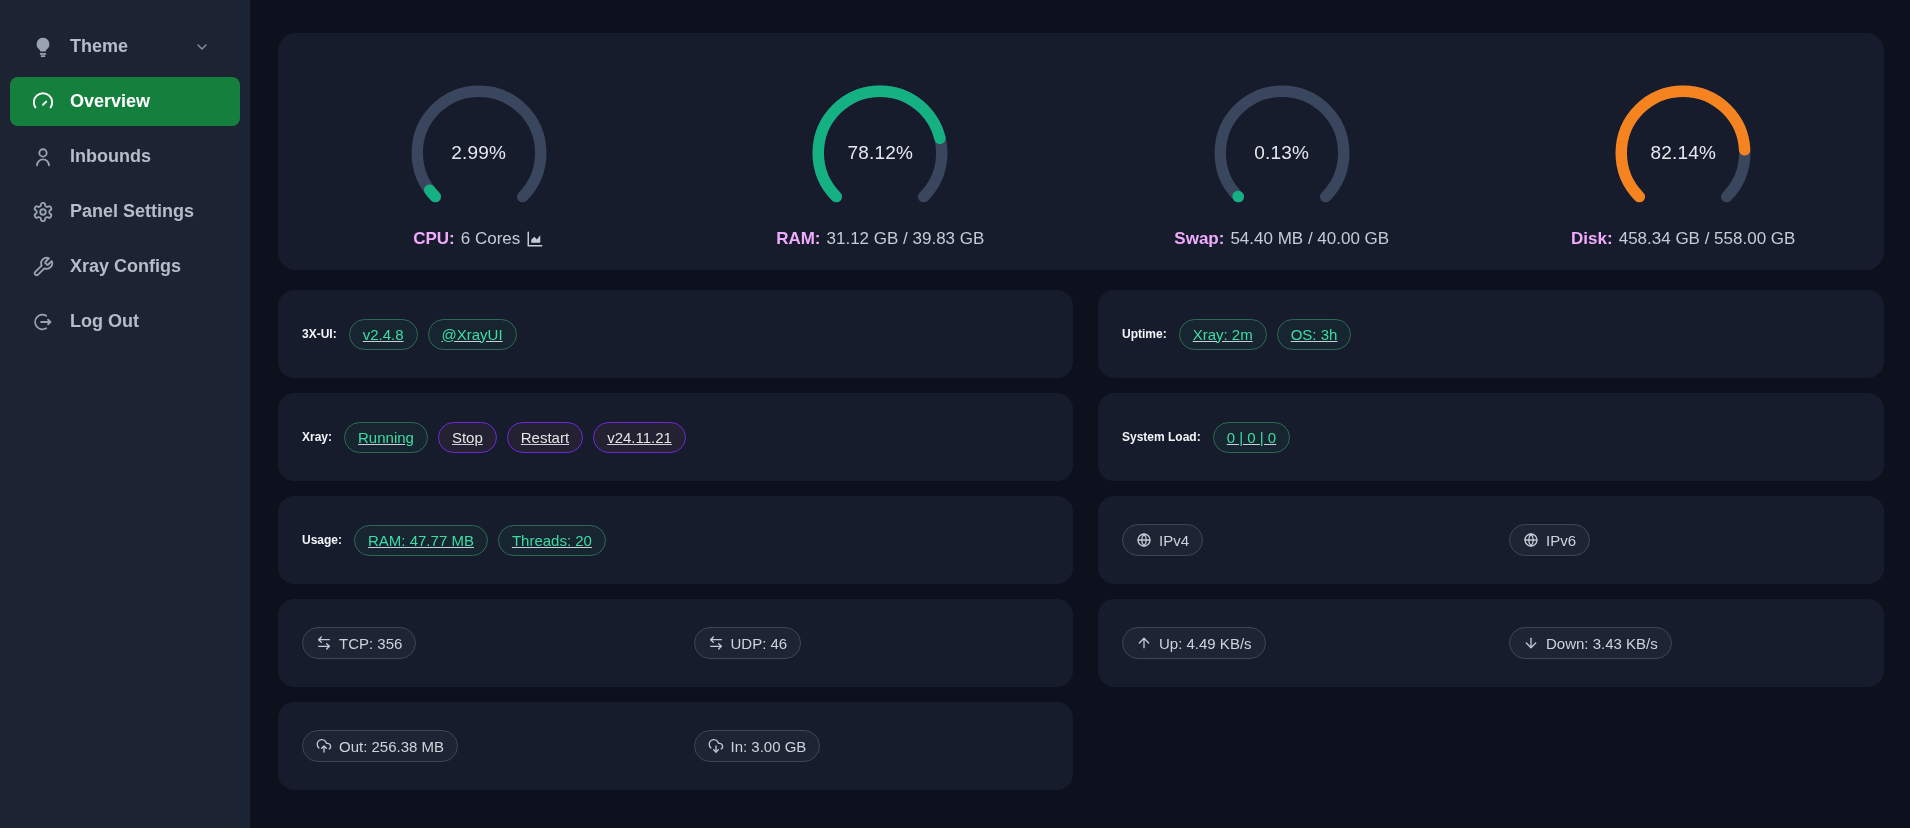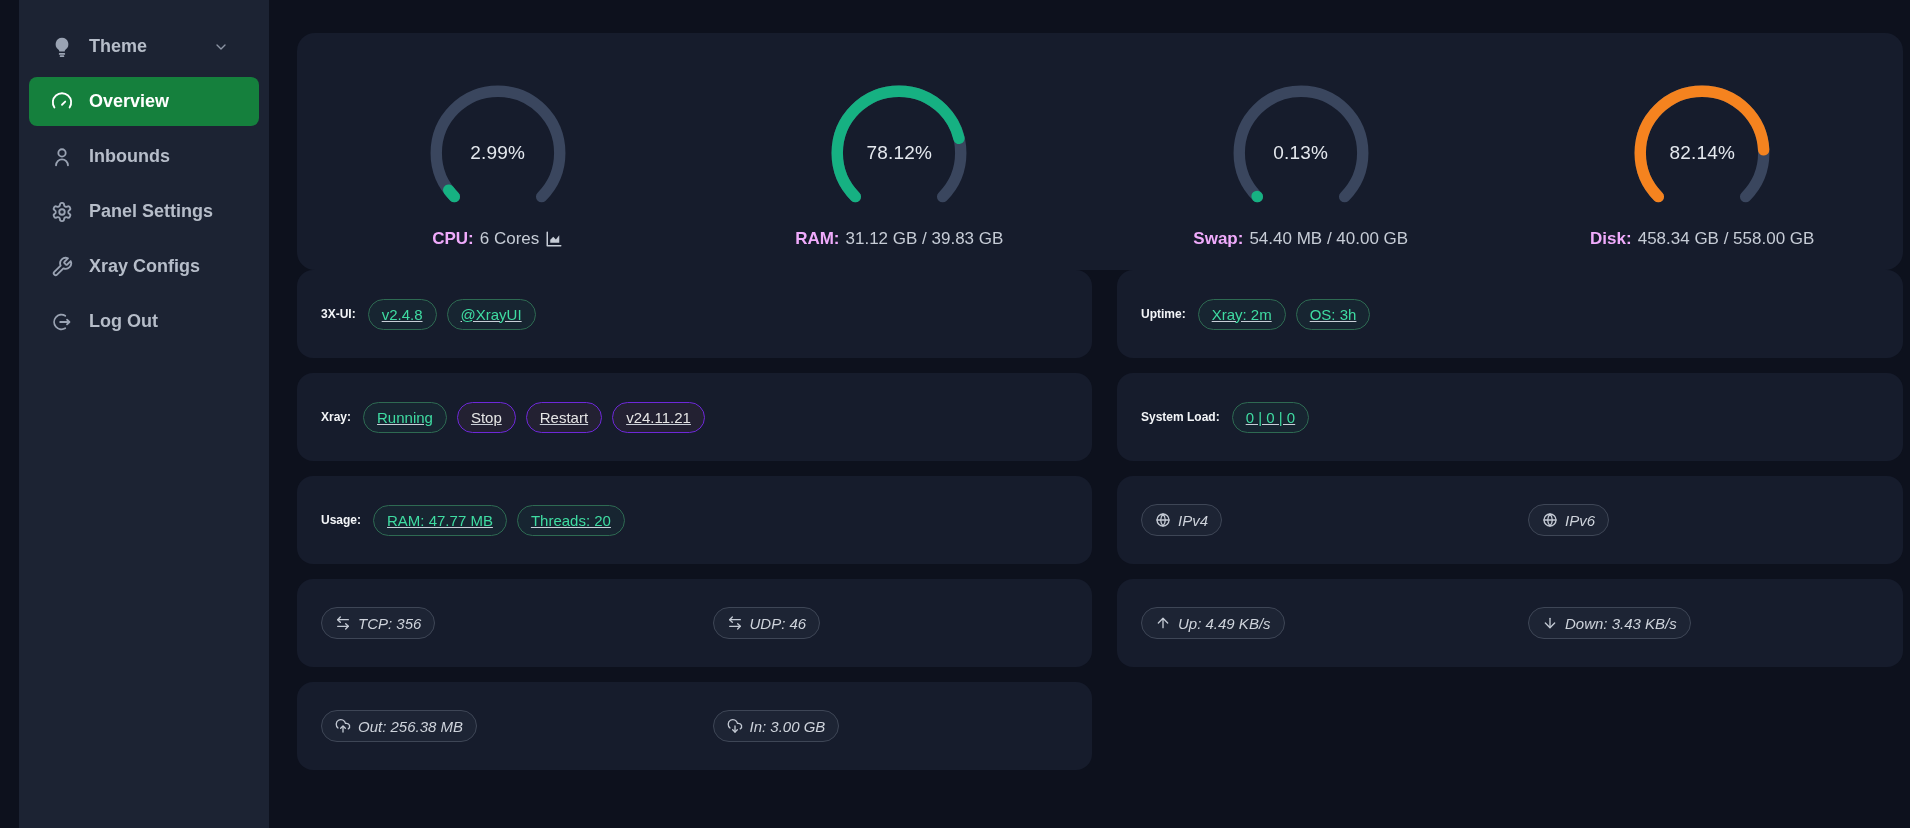--- a/index.html
+++ b/index.html
@@ -3,21 +3,21 @@
 <meta charset="utf-8">
 <style>
   * { box-sizing: border-box; margin: 0; padding: 0; }
   html,body { width:1910px; height:828px; }
   body {
     background:#0d111d;
     font-family:"Liberation Sans", sans-serif;
     color:#c9cfd8;
     overflow:hidden;
   }
-  .app { display:flex; width:1910px; height:828px;padding-left:19px; }
+  .app { display:flex; width:1910px; height:828px; }
 
   
   .sidebar {
     width:250px; height:828px; flex:0 0 250px;
     background:#1c2333; padding-top:16px;
   }
   .side-item {
     display:flex; align-items:center;
     height:49px; margin:6px 10px; padding:0 14px 0 22px;
     border-radius:8px; cursor:pointer;
@@ -30,20 +30,21 @@
   .side-item .trail { margin-left:auto; width:16px; height:16px; color:#8d95a5; display:inline-flex; }
   .side-item .trail svg { width:16px; height:16px; }
 
   
   .main { flex:1; padding:33px 26px 0 28px; }
 
   .gauges-card {
     width:1606px; height:237px;
     background:#161c2c; border-radius:18px;
     display:flex; align-items:flex-start;
+    margin-bottom:20px;
   }
   .gauge-col { flex:1; display:flex; flex-direction:column; align-items:center; padding-top:44px; }
   .gauge-wrap { position:relative; width:152px; height:152px; }
   .gauge-wrap svg { width:152px; height:152px; }
   .gauge-pct {
     position:absolute; inset:0; display:flex; align-items:center; justify-content:center;
     font-size:19px; color:#e4e8ee; letter-spacing:.2px;
   }
   .gauge-label { margin-top:0px; font-size:17px; color:#c6ccd6; display:flex; align-items:center; gap:6px; }
   .gauge-label b { color:#f0abfc; font-weight:700; }
@@ -66,21 +67,21 @@
     font-size:15px; line-height:1;
     padding:7px 13px; border-radius:999px;
     white-space:nowrap; cursor:default;
   }
   .badge.green   { color:#3fdca2; border:1px solid #2e6a52; background:rgba(63,220,162,0.05); }
   .badge.pink    { color:#e5e5e5; border:1px solid #6d28d9; background:rgba(250,115,148,0.06); }
   .badge.magenta { color:#ee84da; border:1px solid #703a6b; background:rgba(238,132,218,0.06); }
   .badge.clickable { cursor:pointer; }
 
   .info-card.pills-card { padding:0; }
-  .pills-card .half { flex:1; display:flex; align-items:center;font-style:italic; }
+  .pills-card .half { flex:1; display:flex; align-items:center; }
   .pills-card .half.first { padding-left:24px; }
   .pills-card .half.second { padding-left:12px; }
   .pill {
     display:inline-flex; align-items:center; gap:7px;
     font-size:15px; color:#ced3db; line-height:1;
     padding:7px 13px; border-radius:999px;
     border:1px solid #3e4656; background:#1d2434;
     white-space:nowrap;
   }
   .pill .icon { width:16px; height:16px; display:inline-flex; color:#c3c9d3; }

